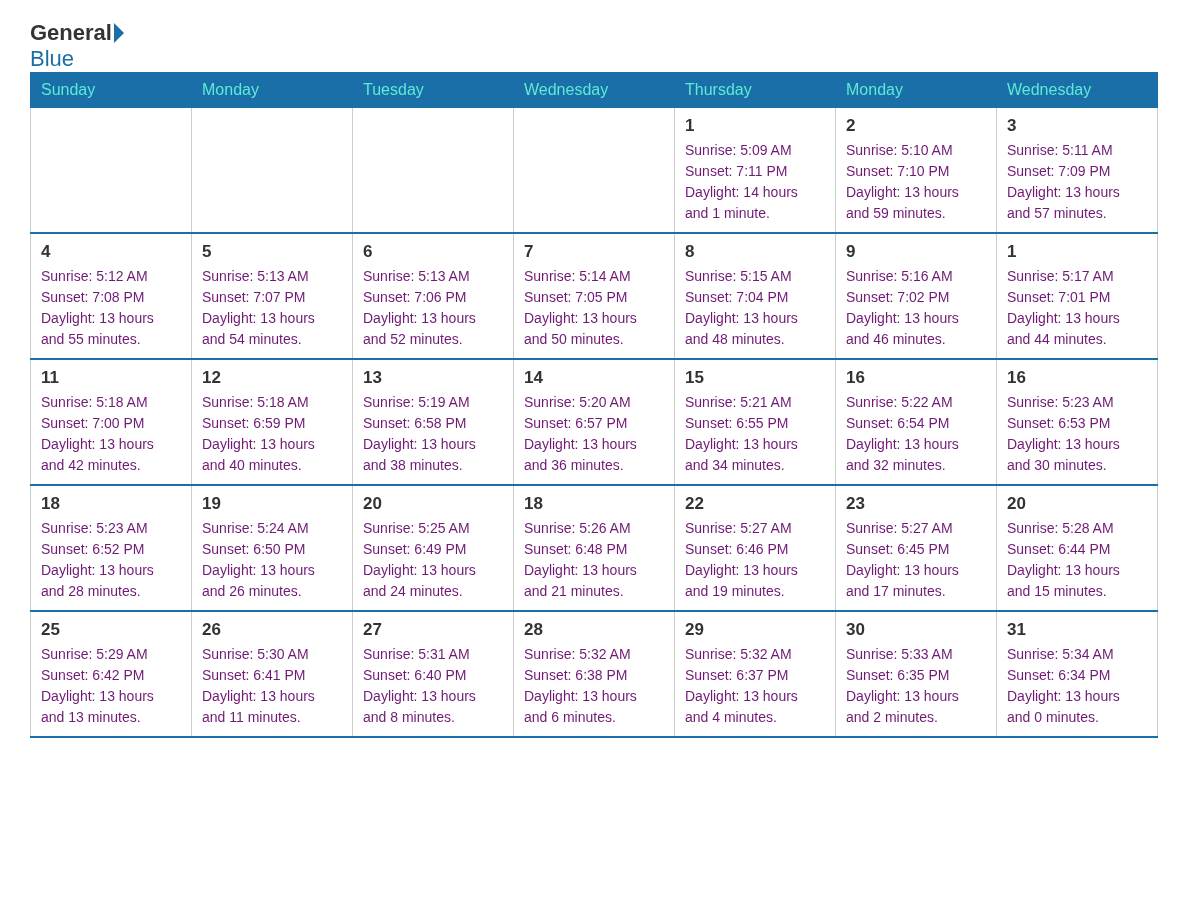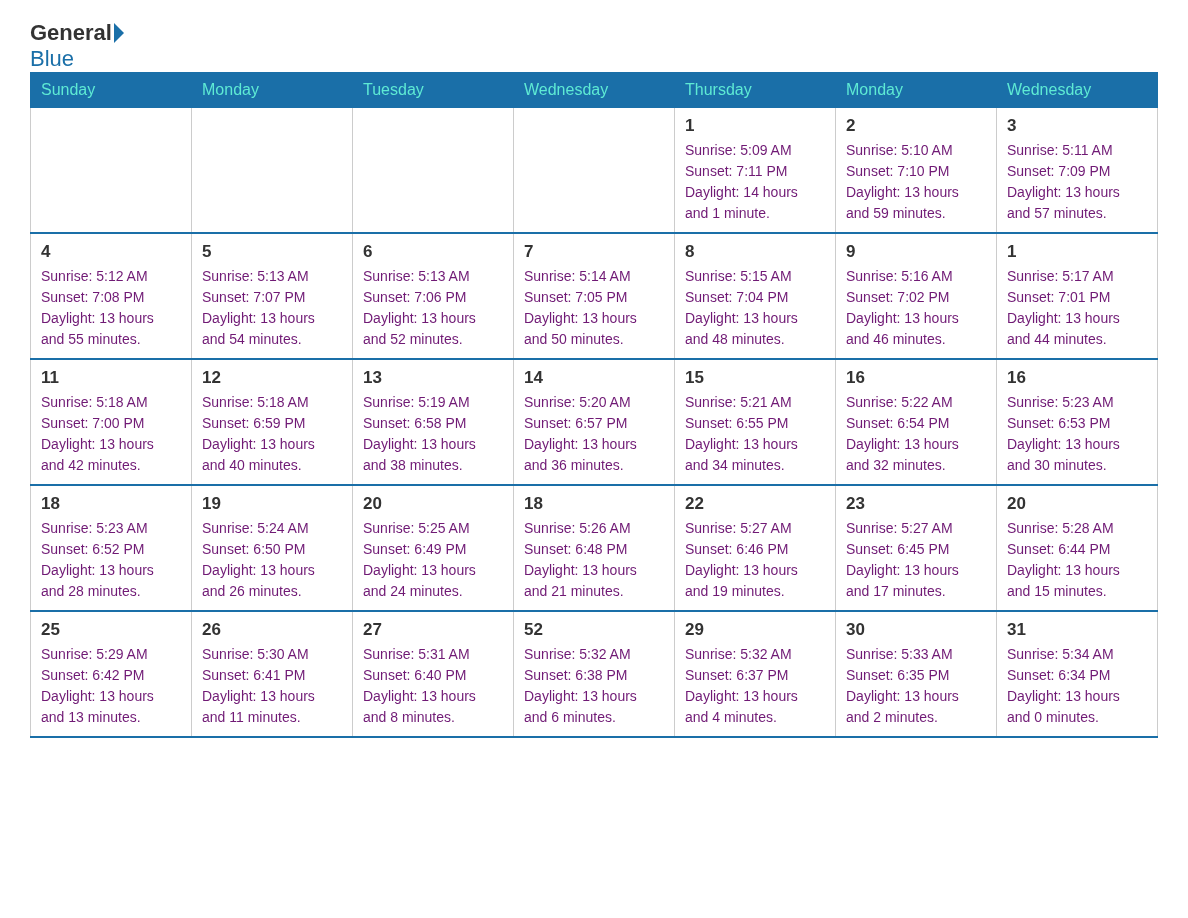--- a/index.html
+++ b/index.html
@@ -240,21 +240,21 @@
         </td>
         <td>
           <span class="day-num">26</span>
           <div class="day-info">Sunrise: 5:30 AM<br>Sunset: 6:41 PM<br>Daylight: 13 hours<br>and 11 minutes.</div>
         </td>
         <td>
           <span class="day-num">27</span>
           <div class="day-info">Sunrise: 5:31 AM<br>Sunset: 6:40 PM<br>Daylight: 13 hours<br>and 8 minutes.</div>
         </td>
         <td>
-          <span class="day-num">52</span>
+          <span class="day-num">28</span>
           <div class="day-info">Sunrise: 5:32 AM<br>Sunset: 6:38 PM<br>Daylight: 13 hours<br>and 6 minutes.</div>
         </td>
         <td>
           <span class="day-num">29</span>
           <div class="day-info">Sunrise: 5:32 AM<br>Sunset: 6:37 PM<br>Daylight: 13 hours<br>and 4 minutes.</div>
         </td>
         <td>
           <span class="day-num">30</span>
           <div class="day-info">Sunrise: 5:33 AM<br>Sunset: 6:35 PM<br>Daylight: 13 hours<br>and 2 minutes.</div>
         </td>

